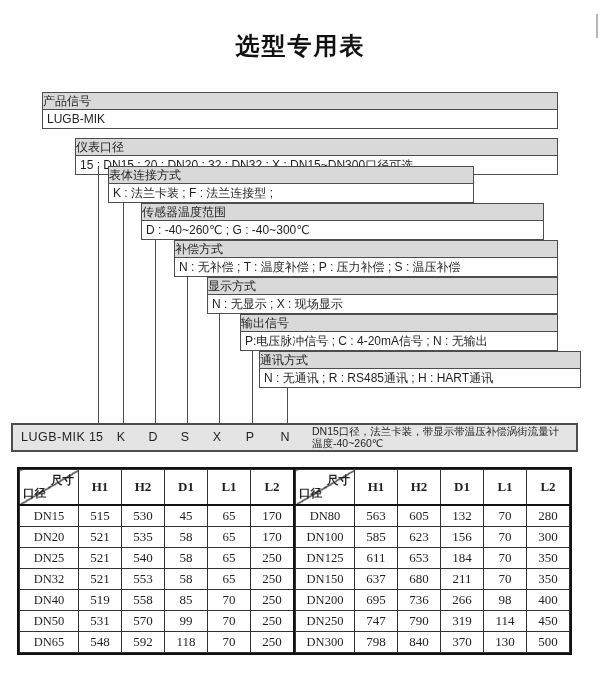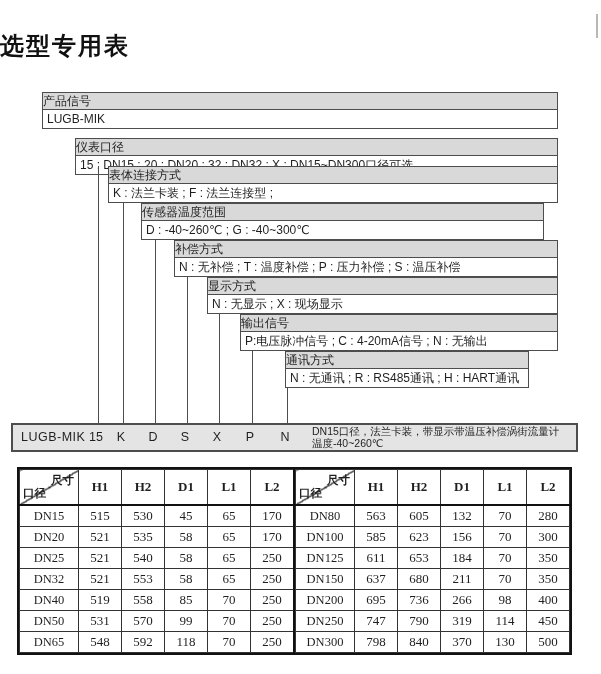--- a/index.html
+++ b/index.html
@@ -1,21 +1,21 @@
 <!DOCTYPE html>
 <html><head>
 <meta charset="utf-8">
 <style>
   html,body{margin:0;padding:0;background:#ffffff;}
   #page{
     position:relative;width:601px;height:674px;background:#ffffff;overflow:hidden;
     font-family:"Liberation Sans","DejaVu Sans",sans-serif;color:#1f1f1f;
   }
   #title{
-    position:absolute;left:0;top:30px;width:601px;text-align:left;
+    position:absolute;left:0;top:30px;width:601px;text-align:center;
     font-size:24px;font-weight:bold;letter-spacing:2px;color:#111;
   }
   #tr-artifact{position:absolute;left:596px;top:14px;width:2px;height:24px;background:#b8b8b8;}
   .level{
     position:absolute;height:37px;box-sizing:border-box;border:1px solid #4d4d4d;background:#fff;
   }
   .lvl-header{
     height:16px;line-height:16px;background:#d9d9d9;border-bottom:1px solid #4d4d4d;
     padding-left:0;font-size:12px;white-space:nowrap;overflow:hidden;
   }
@@ -58,41 +58,41 @@
   <div id="tr-artifact"></div>
 
   <div class="level" style="left:42px;top:92px;width:516px">
     <div class="lvl-header">产品信号</div>
     <div class="lvl-value">LUGB-MIK</div>
   </div>
   <div class="level" style="left:75px;top:138px;width:483px">
     <div class="lvl-header">仪表口径</div>
     <div class="lvl-value">15 : DN15 ; 20 : DN20 ; 32 : DN32 ; X : DN15~DN300口径可选</div>
   </div>
-  <div class="level" style="left:108px;top:166px;width:450px">
+  <div class="level" style="left:108px;top:166px;width:366px">
     <div class="lvl-header">表体连接方式</div>
     <div class="lvl-value">K : 法兰卡装 ; F : 法兰连接型 ;</div>
   </div>
   <div class="level" style="left:141px;top:203px;width:403px">
     <div class="lvl-header">传感器温度范围</div>
     <div class="lvl-value">D : -40~260℃ ; G : -40~300℃</div>
   </div>
   <div class="level" style="left:174px;top:240px;width:384px">
     <div class="lvl-header">补偿方式</div>
     <div class="lvl-value">N : 无补偿 ; T : 温度补偿 ; P : 压力补偿 ; S : 温压补偿</div>
   </div>
   <div class="level" style="left:207px;top:277px;width:351px">
     <div class="lvl-header">显示方式</div>
     <div class="lvl-value">N : 无显示 ; X : 现场显示</div>
   </div>
   <div class="level" style="left:240px;top:314px;width:318px">
     <div class="lvl-header">输出信号</div>
     <div class="lvl-value">P:电压脉冲信号 ; C : 4-20mA信号 ; N : 无输出</div>
   </div>
-  <div class="level" style="left:285px;top:351px;width:244px">
+  <div class="level" style="left:259px;top:351px;width:322px">
     <div class="lvl-header">通讯方式</div>
     <div class="lvl-value">N : 无通讯 ; R : RS485通讯 ; H : HART通讯</div>
   </div>
 
   <div class="conn" style="left:98px;top:166px;height:257px"></div>
   <div class="conn" style="left:123px;top:203px;height:220px"></div>
   <div class="conn" style="left:155px;top:240px;height:183px"></div>
   <div class="conn" style="left:187px;top:277px;height:146px"></div>
   <div class="conn" style="left:219px;top:314px;height:109px"></div>
   <div class="conn" style="left:252px;top:351px;height:72px"></div>

